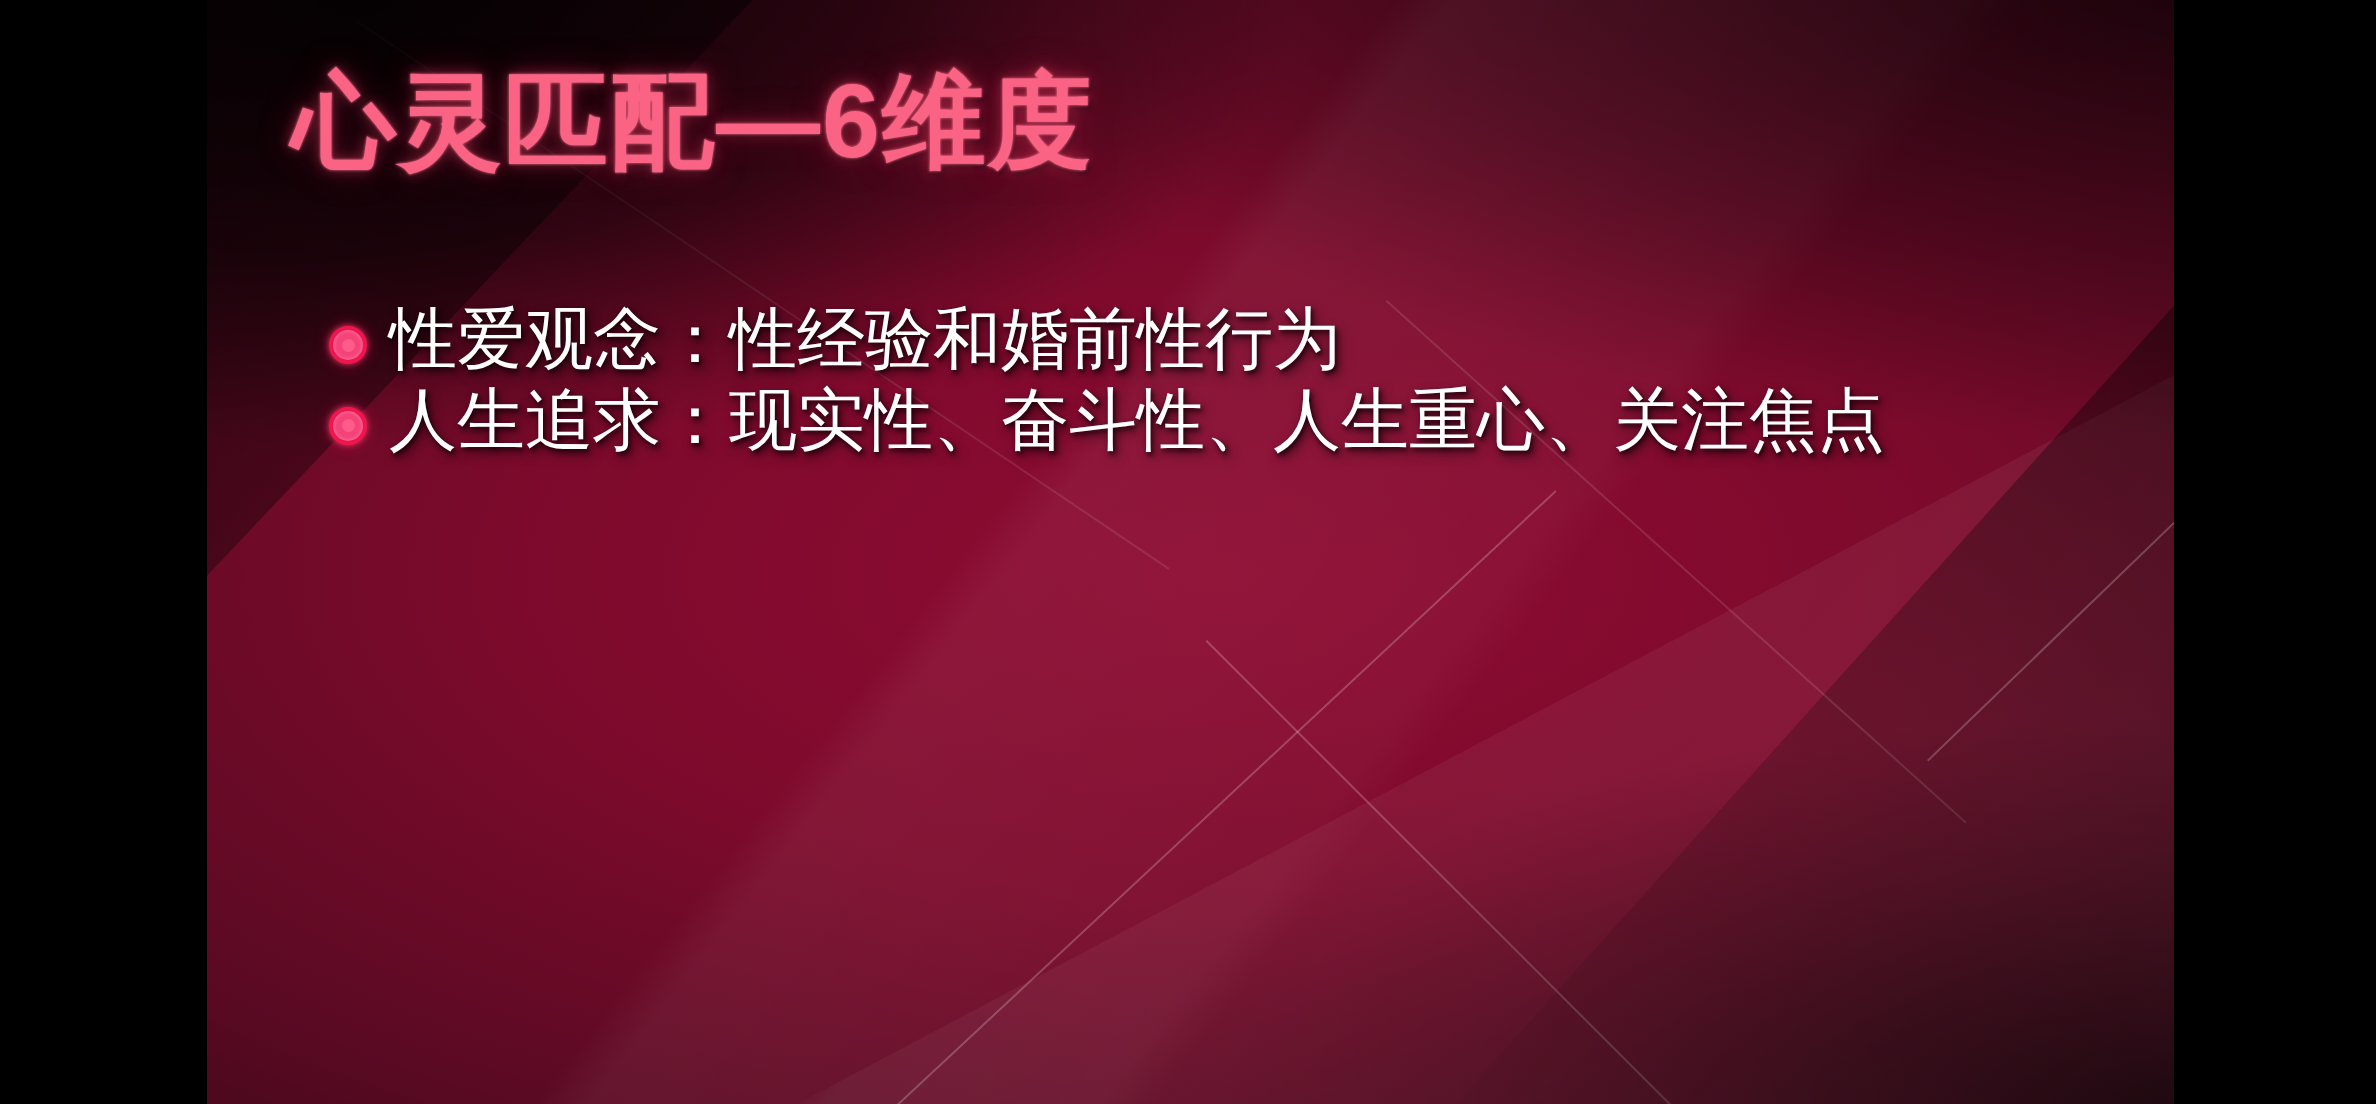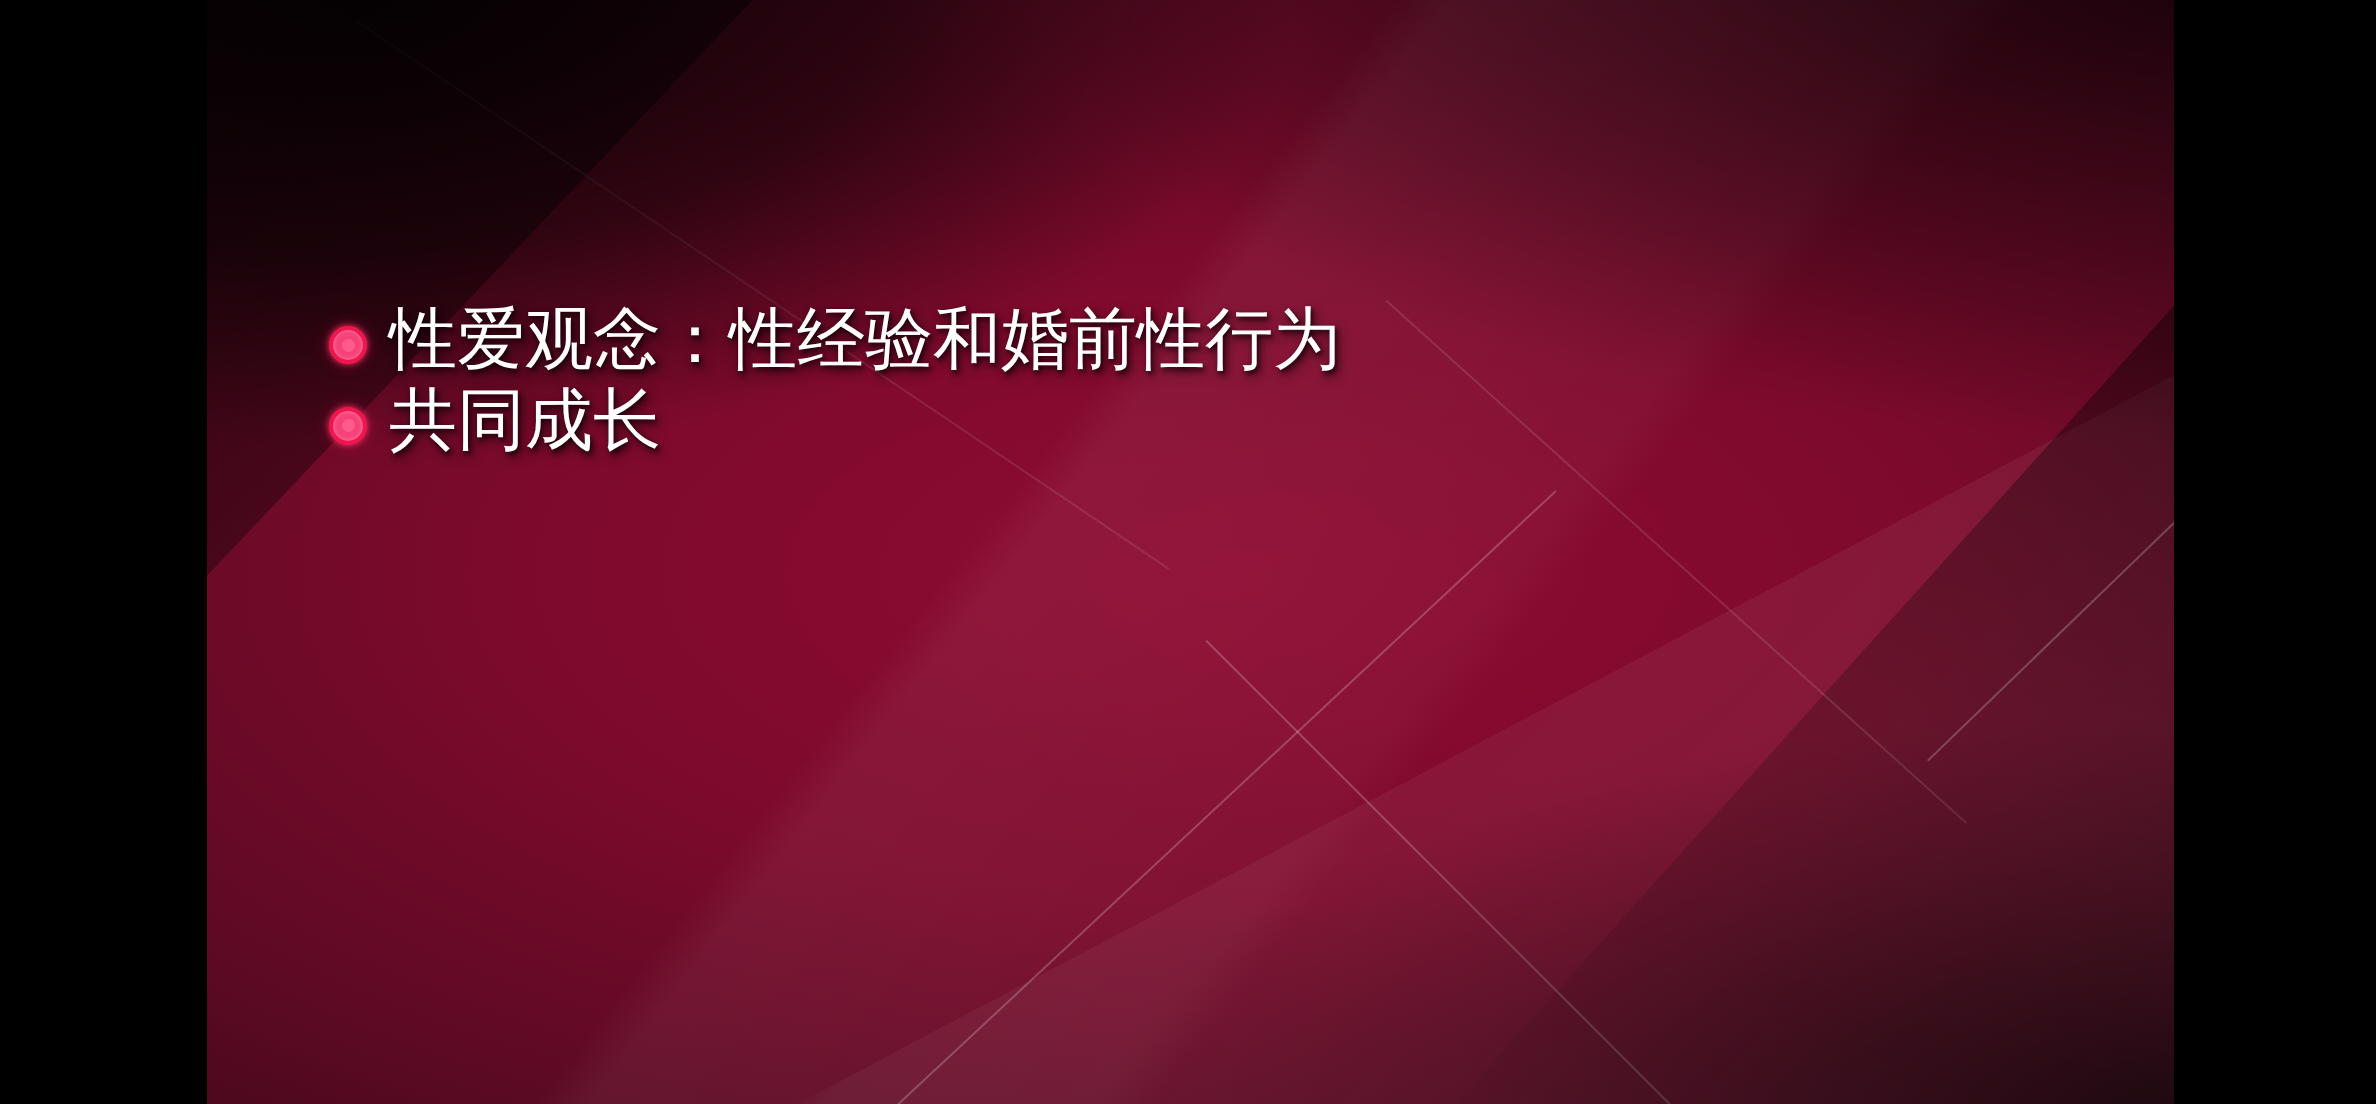--- a/index.html
+++ b/index.html
@@ -226,32 +226,33 @@
     <div class="facet facet-r"></div>
 
     <div class="edge edge-a"></div>
     <div class="edge edge-b"></div>
     <div class="edge edge-c"></div>
     <div class="edge edge-d"></div>
     <div class="edge edge-e"></div>
 
     <div class="vignette-tl"></div>
 
+    <div id="title">心灵匹配—6维度</div>
 
     <div id="bullets">
 
       <div class="bullet-row">
         <span class="bullet-marker"></span>
         <span class="bullet-text">性爱观念：性经验和婚前性行为</span>
       </div>
 
 
 
-
       <div class="bullet-row">
         <span class="bullet-marker"></span>
-        <span class="bullet-text">共同成长</span>
+        <span class="bullet-text">人生追求：现实性、奋斗性、人生重心、关注焦点</span>
       </div>
+
 
 
     </div>
   </div>
 </div>
 
 </body></html>

